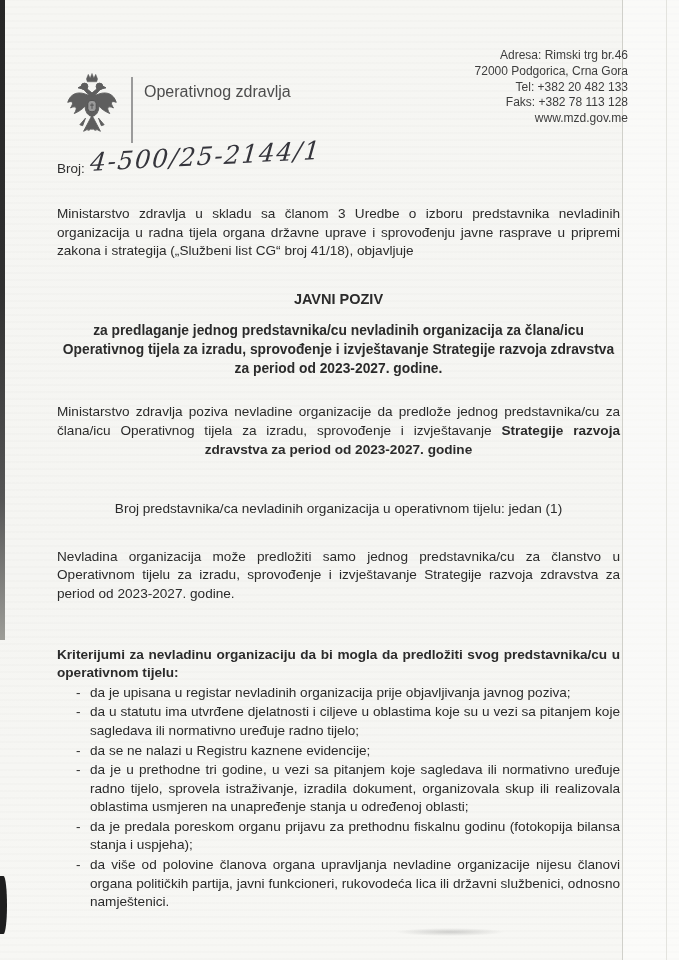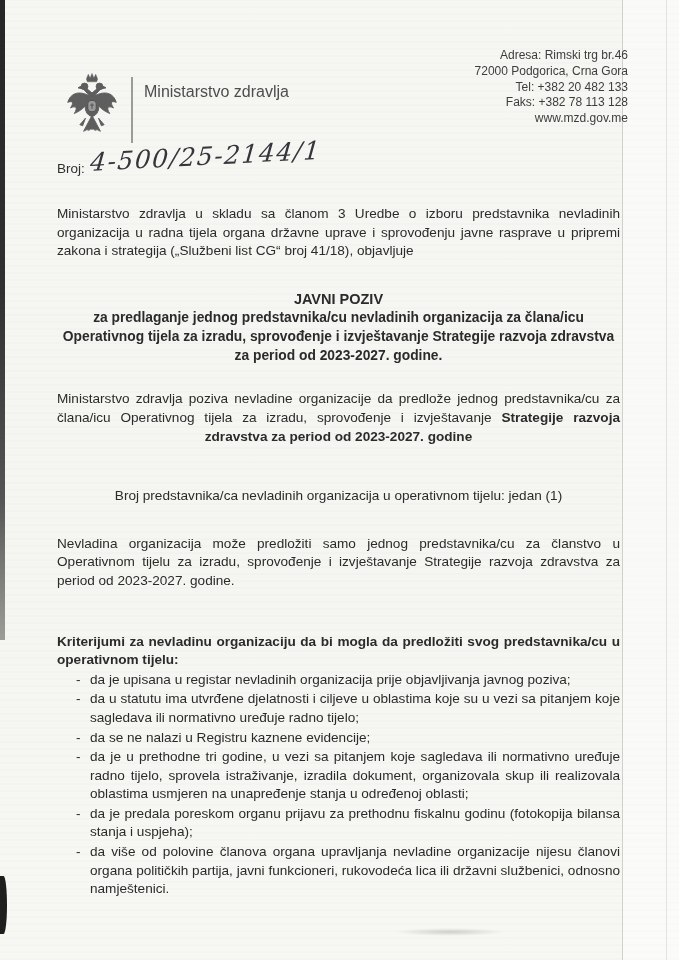--- a/index.html
+++ b/index.html
@@ -41,21 +41,21 @@
     font-size:25px;color:#35353c;letter-spacing:1.5px;
     transform:rotate(-3deg) skewX(-8deg);transform-origin:left bottom;
     margin-left:4px;white-space:nowrap;
   }
   .dateline{font-size:13.8px;margin-top:8px;color:#2b2b2b;}
   
   .content{position:absolute;left:57px;right:59px;top:205px;
     font-size:13.6px;line-height:18.6px;text-align:justify;}
   .p-intro{margin:0;}
   .doc-title{margin:29px 0 0 0;text-align:center;font-weight:bold;font-size:14.5px;}
-  .doc-subtitle{margin:0 auto 0 auto;max-width:552px;text-align:center;
+  .doc-subtitle{margin:13px auto 0 auto;max-width:552px;text-align:center;
     font-weight:bold;font-size:13.8px;line-height:19px;}
   .p-invitation{margin:25px 0 0 0;text-align:justify;text-align-last:center;}
   .p-representatives{margin:41px 0 0 0;text-align:center;}
   .p-single{margin:29px 0 0 0;}
   .criteria-heading{margin:42px 0 0 0;font-weight:bold;text-align:justify;}
   .criteria-list{margin:1px 0 0 0;}
   .criteria-item{display:flex;margin-top:1px;}
   .dash{flex:0 0 auto;width:14px;margin-left:19px;text-align:left;}
   .item-text{flex:1 1 auto;text-align:justify;}
   .b{font-weight:bold;}
@@ -94,21 +94,21 @@
       <path d="M37 50 L43 57 L40 58 Z"></path>
     </g>
 
     <rect x="25.5" y="31" width="9" height="12" rx="3.5" fill="#9a9a9a" stroke="#4f4f4f" stroke-width="1"></rect>
     <path d="M28 36 L32 36 M30 34 L30 40" stroke="#4f4f4f" stroke-width="1"></path>
   </svg>
 
   <div class="header-divider"></div>
 
   <div class="org-block">
-    <div>Ministarstvo zdravlja</div>
+    <div>Operativnog zdravlja</div>
   </div>
 
   <div class="contact-block">
     <div>Adresa: Rimski trg br.46</div>
     <div>72000 Podgorica, Crna Gora</div>
     <div>Tel: +382 20 482 133</div>
     <div>Faks: +382 78 113 128</div>
     <div>www.mzd.gov.me</div>
   </div>
 

